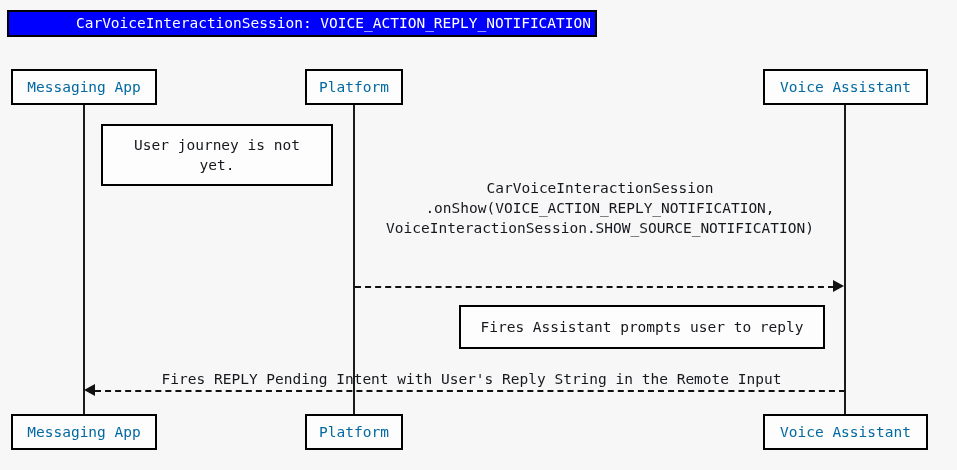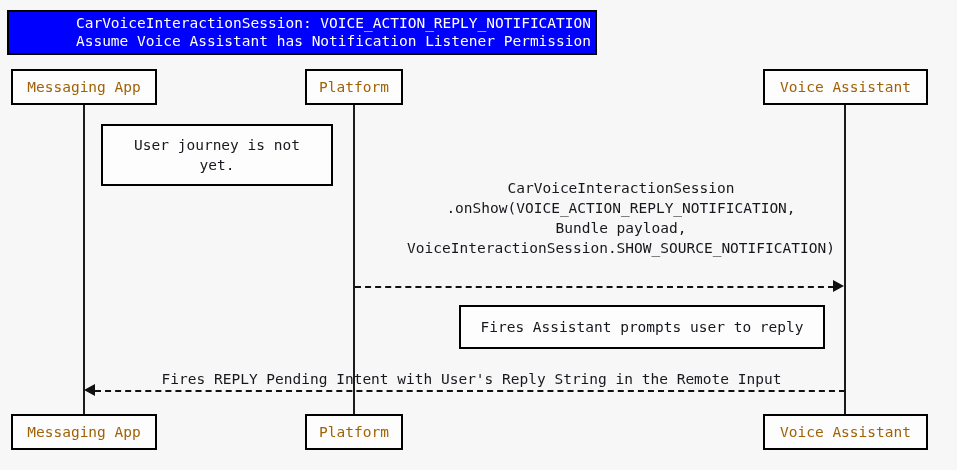--- a/index.html
+++ b/index.html
@@ -55,21 +55,21 @@
     background: #fdfdfd;
     border: 2px solid #000000;
     box-sizing: border-box;
     height: 36px;
     display: flex;
     align-items: center;
     justify-content: center;
   }
   .participant span {
     font-size: 14.5px;
-    color: #a16207;
+    color: #0369a1;
     white-space: pre;
     line-height: 16px;
   }
 
   
   .note {
     position: absolute;
     background: #fdfdfd;
     border: 2px solid #000000;
     box-sizing: border-box;
@@ -119,21 +119,20 @@
     border-right: 11px solid #111111;
   }
 </style>
 </head>
 <body>
 
 <div id="diagram">
 
   <div class="title-box">
     <div class="title-line">CarVoiceInteractionSession: VOICE_ACTION_REPLY_NOTIFICATION</div>
-    <div class="title-line">Assume Voice Assistant has Notification Listener Permission</div>
   </div>
 
   <div class="lifeline" style="left:83px;"></div>
   <div class="lifeline" style="left:353px;"></div>
   <div class="lifeline" style="left:844px;"></div>
 
   <div class="participant" style="left:11px; top:69px; width:146px;">
     <span>Messaging App</span>
   </div>
   <div class="participant" style="left:305px; top:69px; width:98px;">
@@ -141,24 +140,23 @@
   </div>
   <div class="participant" style="left:763px; top:69px; width:165px;">
     <span>Voice Assistant</span>
   </div>
 
   <div class="note" style="left:101px; top:124px; width:232px; height:62px;">
     <div class="nline">User journey is not</div>
     <div class="nline">yet.</div>
   </div>
 
-  <div class="msg-text" style="left:377px; top:178px; width:488px;">
+  <div class="msg-text" style="left:356px; top:178px; width:488px;">
     <div class="mline">CarVoiceInteractionSession</div>
     <div class="mline">.onShow(VOICE_ACTION_REPLY_NOTIFICATION,</div>
-    <div class="mline">Bundle payload,</div>
     <div class="mline">VoiceInteractionSession.SHOW_SOURCE_NOTIFICATION)</div>
   </div>
 
   <div class="arrow-dashed" style="left:355px; top:286px; width:479px;"></div>
   <div class="arrowhead right" style="left:833px; top:280px;"></div>
 
   <div class="note" style="left:459px; top:305px; width:366px; height:44px;">
     <div class="nline">Fires Assistant prompts user to reply</div>
   </div>
 

